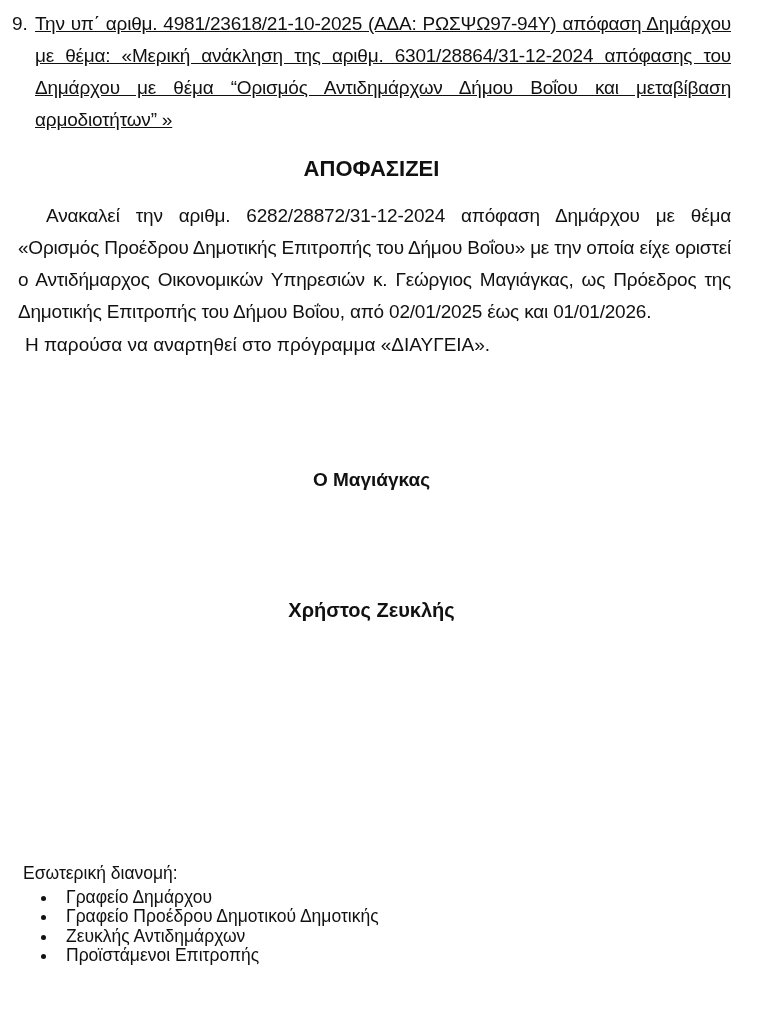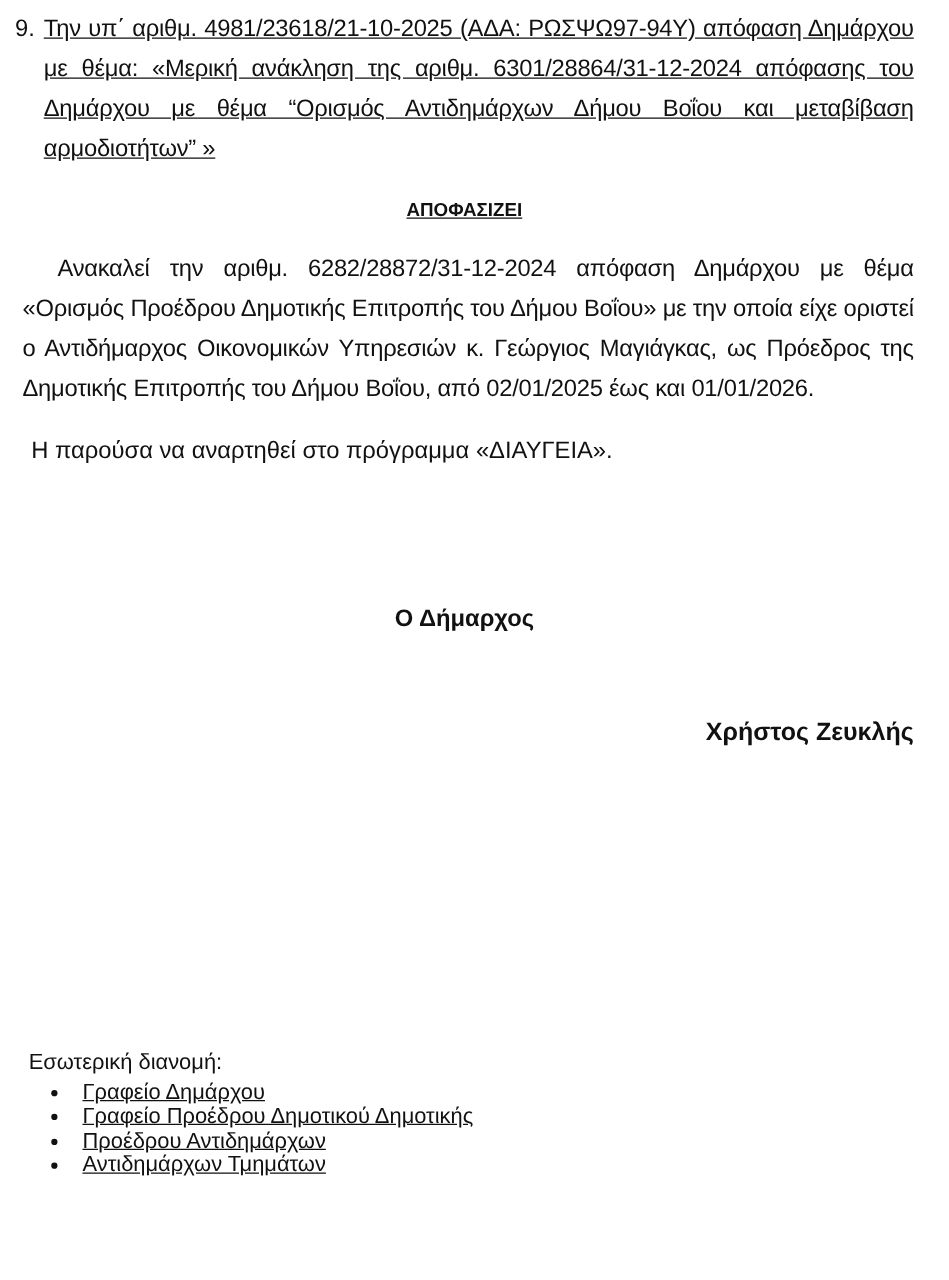--- a/index.html
+++ b/index.html
@@ -34,92 +34,90 @@
     flex: 1 1 auto;
     text-align: justify;
     letter-spacing: -0.2px;
     text-decoration: underline;
   }
 
   .decides-heading {
     margin: 22px 0 0 0;
     text-align: center;
     font-weight: bold;
-    font-size: 15px;
+    font-size: 22px;
     line-height: 22px;
-    text-decoration: underline;
   }
 
   .revoke {
     margin: 20px 0 0 6px;
     text-align: justify;
     text-indent: 28px;
     letter-spacing: -0.2px;
   }
 
   .note {
-    margin: 22px 0 0 13px;
+    margin: 6px 0 0 13px;
     line-height: 22px;
   }
 
   .sig-title {
     margin-top: 113px;
     text-align: center;
     font-weight: bold;
     line-height: 22px;
   }
   .sig-name {
-    margin-top: 68px;
-    text-align: right;
+    margin-top: 108px;
+    text-align: center;
     font-weight: bold;
     font-size: 20px;
     line-height: 22px;
   }
 
   .dist {
     margin: 243px 0 0 11px;
     font-size: 17.5px;
     line-height: 19.5px;
   }
   .dist-heading {
     display: inline-block;
   }
   .dist-list {
     margin: 4px 0 0 0;
     padding-left: 35px;
     list-style: disc;
   }
   .dist-list li {
     padding-left: 8px;
-    text-decoration: underline;
   }
 </style>
 </head>
 <body>
 
 <div class="page">
 
   <div class="numbered-item">
     <span class="item-number">9.</span>
     <div class="item-text"><span>Την υπ΄ αριθμ. 4981/23618/21-10-2025 (ΑΔΑ: ΡΩΣΨΩ97-94Υ) απόφαση Δημάρχου με θέμα: «Μερική ανάκληση της αριθμ. 6301/28864/31-12-2024 απόφασης του Δημάρχου με θέμα “Ορισμός Αντιδημάρχων Δήμου Βοΐου και μεταβίβαση αρμοδιοτήτων” »</span></div>
   </div>
 
   <div class="decides-heading">ΑΠΟΦΑΣΙΖΕΙ</div>
 
   <p class="revoke"><span class="b">Ανακαλεί</span><span> την αριθμ. 6282/28872/31-12-2024 απόφαση Δημάρχου με θέμα «Ορισμός Προέδρου Δημοτικής Επιτροπής του Δήμου Βοΐου» με την οποία είχε οριστεί ο Αντιδήμαρχος Οικονομικών Υπηρεσιών </span><span class="b">κ. Γεώργιος Μαγιάγκας,</span><span> ως Πρόεδρος της Δημοτικής Επιτροπής του Δήμου Βοΐου, από </span><span class="b">02/01/2025</span><span> έως και </span><span class="b">01/01/2026</span><span>.</span></p>
 
   <p class="note">Η παρούσα να αναρτηθεί στο πρόγραμμα «ΔΙΑΥΓΕΙΑ».</p>
 
-  <div class="sig-title">Ο Δήμαρχος</div>
+  <div class="sig-title">Ο Μαγιάγκας</div>
 
   <div class="sig-name">Χρήστος Ζευκλής</div>
 
   <div class="dist">
     <div class="dist-heading">Εσωτερική διανομή:</div>
     <ul class="dist-list">
         <li>Γραφείο Δημάρχου</li>
         <li>Γραφείο Προέδρου Δημοτικού Δημοτικής</li>
-        <li>Προέδρου Αντιδημάρχων</li>
-        <li>Αντιδημάρχων Τμημάτων</li>
+        <li>Ζευκλής Αντιδημάρχων</li>
+        <li>Προϊστάμενοι Επιτροπής</li>
       </ul>
   </div>
 
 </div>
 
 </body></html>

